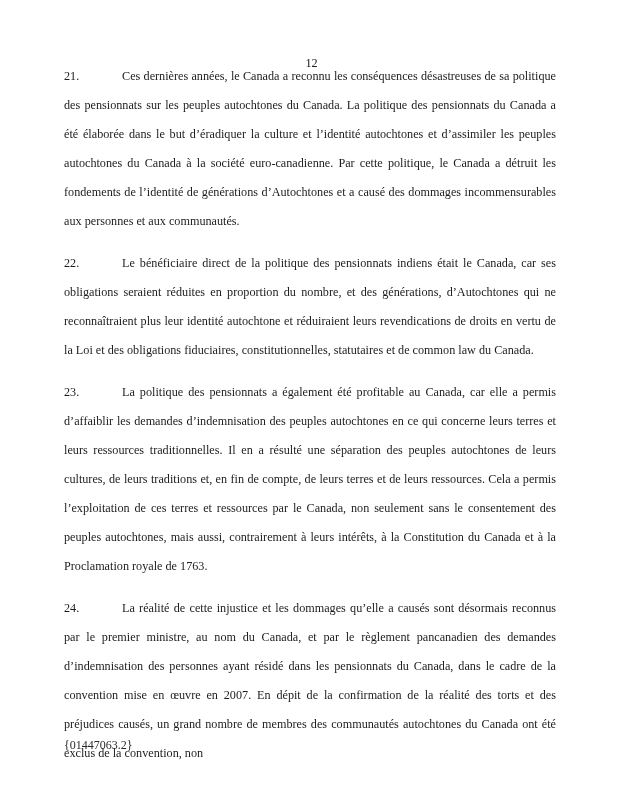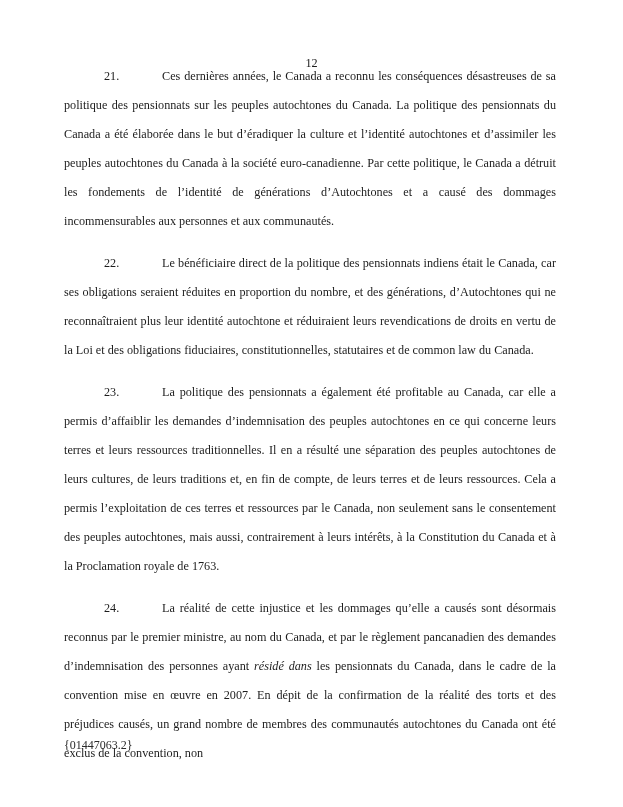--- a/index.html
+++ b/index.html
@@ -34,24 +34,22 @@
   }
   .para {
     margin: 0 0 13px 0;
     text-align: justify;
     font-size: 12.2px;
     line-height: 29px;
   }
   .num {
     display: inline-block;
     width: 58px;
-    margin-left: 40px;
   }
   .italic-run {
-    font-style: italic;
   }
   .footer-docket {
     position: absolute;
     left: 64px;
     top: 740px;
     font-size: 12px;
     line-height: 11px;
     color: #2a2a2a;
   }
   .footer-page-label {

